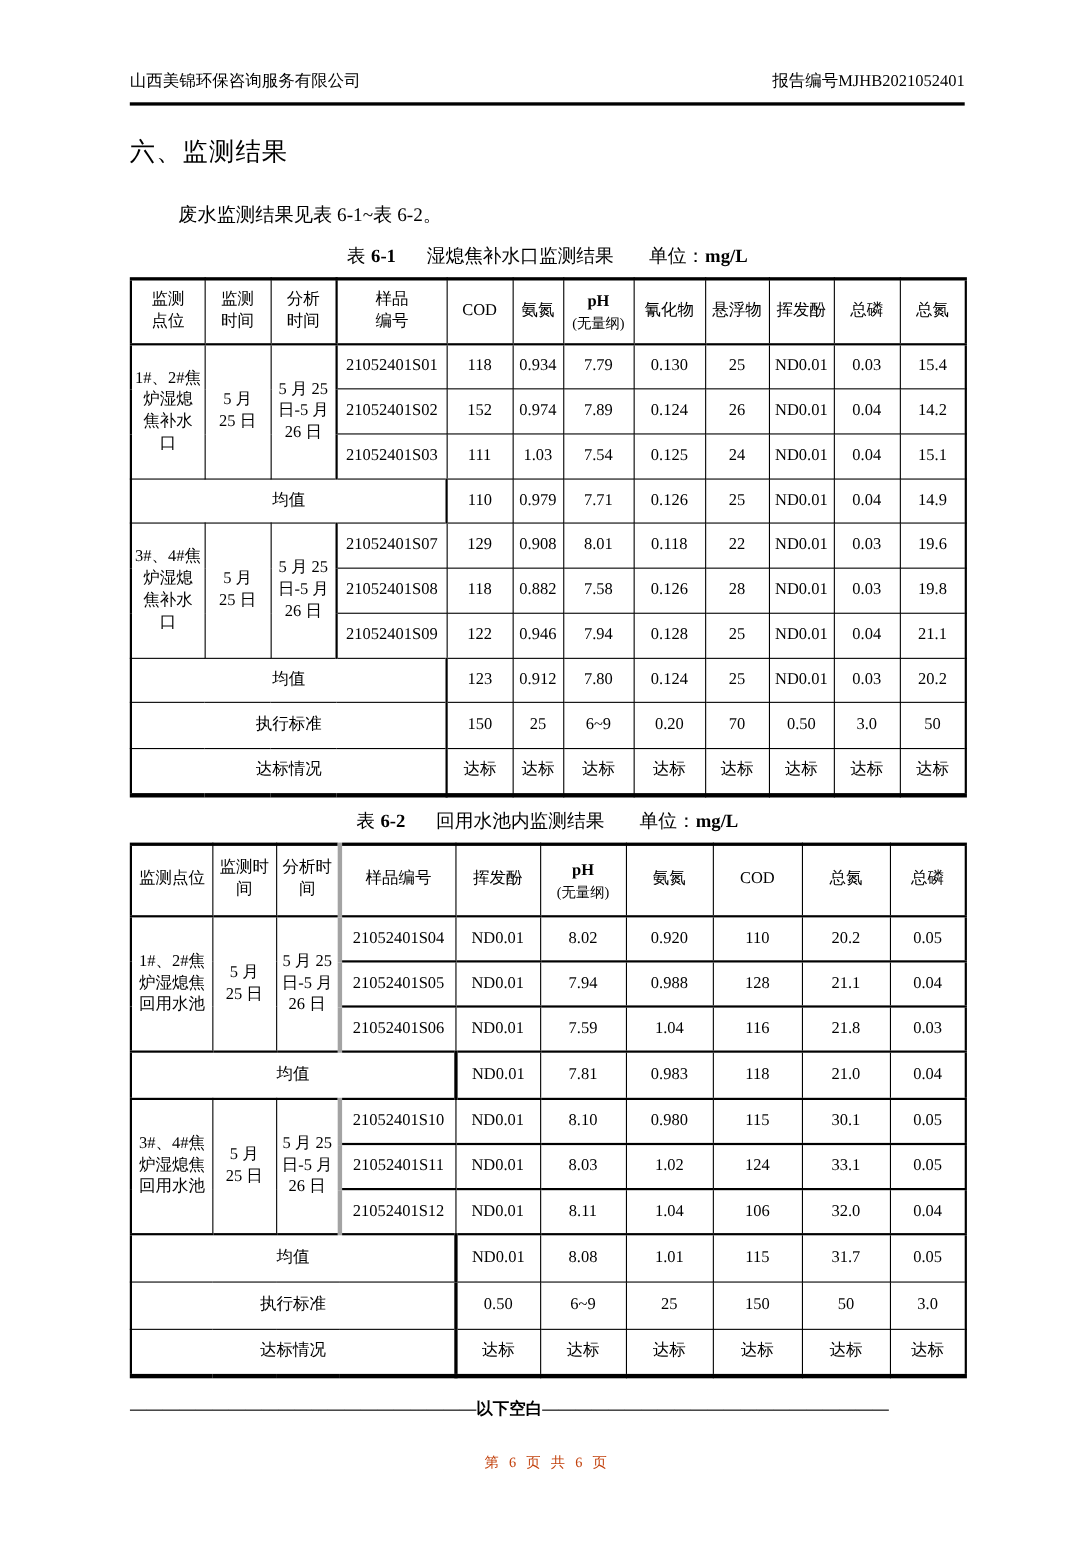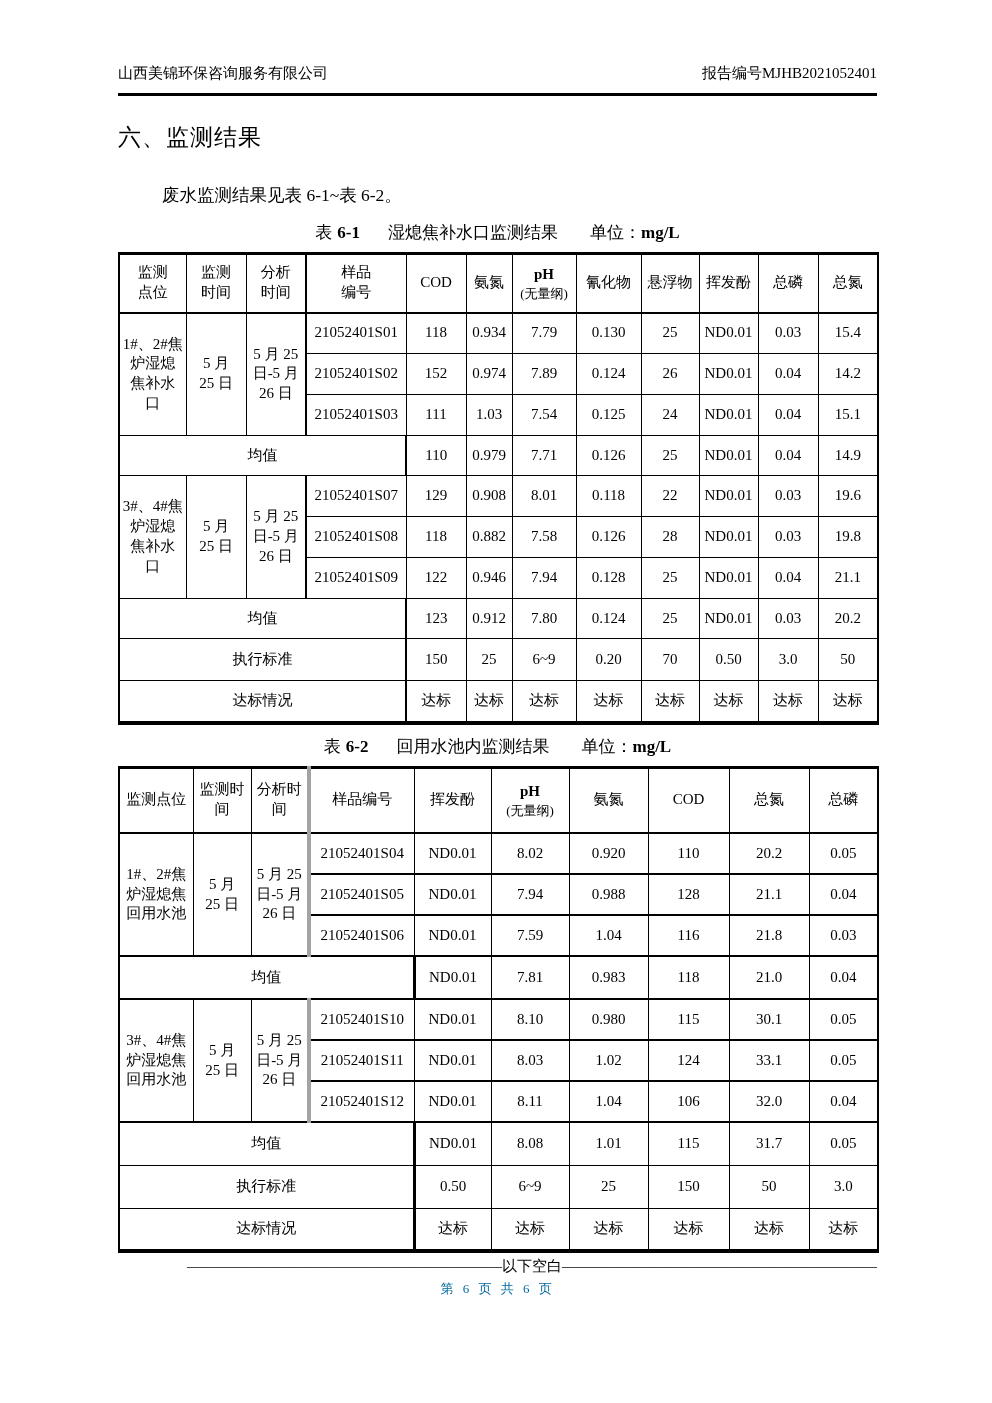--- a/index.html
+++ b/index.html
@@ -43,22 +43,22 @@
   tr.hb th { border-bottom: 2px solid #000; }
   tr.tb td, tr.tb th { border-bottom: 2.5px solid #000; }
   .t1 .bl2 { border-left: 2.5px solid #000; }
   .t1 .br2 { border-right: 2.5px solid #000; }
   .t2 .bl2 { border-left: 4px solid #a3a3a3; }
   .t2 .br2 { border-right: 3px solid #000; }
   .t1 .rh { height: 59px; } .t1 .rd { height: 41px; } .t1 .rl { height: 40px; } .t1 .rl2 { height: 42px; }
   .t2 .rh { height: 66px; } .t2 .rd { height: 41px; } .t2 .rl { height: 43px; }
   .cap2 { margin-top: 10px; }
 
-  .blankline { margin-top: 4px; text-align: right; font-size: 15px; white-space: nowrap; overflow: hidden; }
-  .pfooter { margin-top: 4px; text-align: center; font-size: 13px; letter-spacing: 3px; color: #0369a1; }
+  .blankline { margin-top: 18px; text-align: left; font-size: 15px; white-space: nowrap; overflow: hidden; font-weight: bold; }
+  .pfooter { margin-top: 31px; text-align: center; font-size: 13px; letter-spacing: 3px; color: #c2410c; }
 </style>
 </head>
 <body>
 
 <div class="page">
 
   <div class="pheader">
     <span>山西美锦环保咨询服务有限公司</span>
     <span>报告编号MJHB2021052401</span>
   </div>

